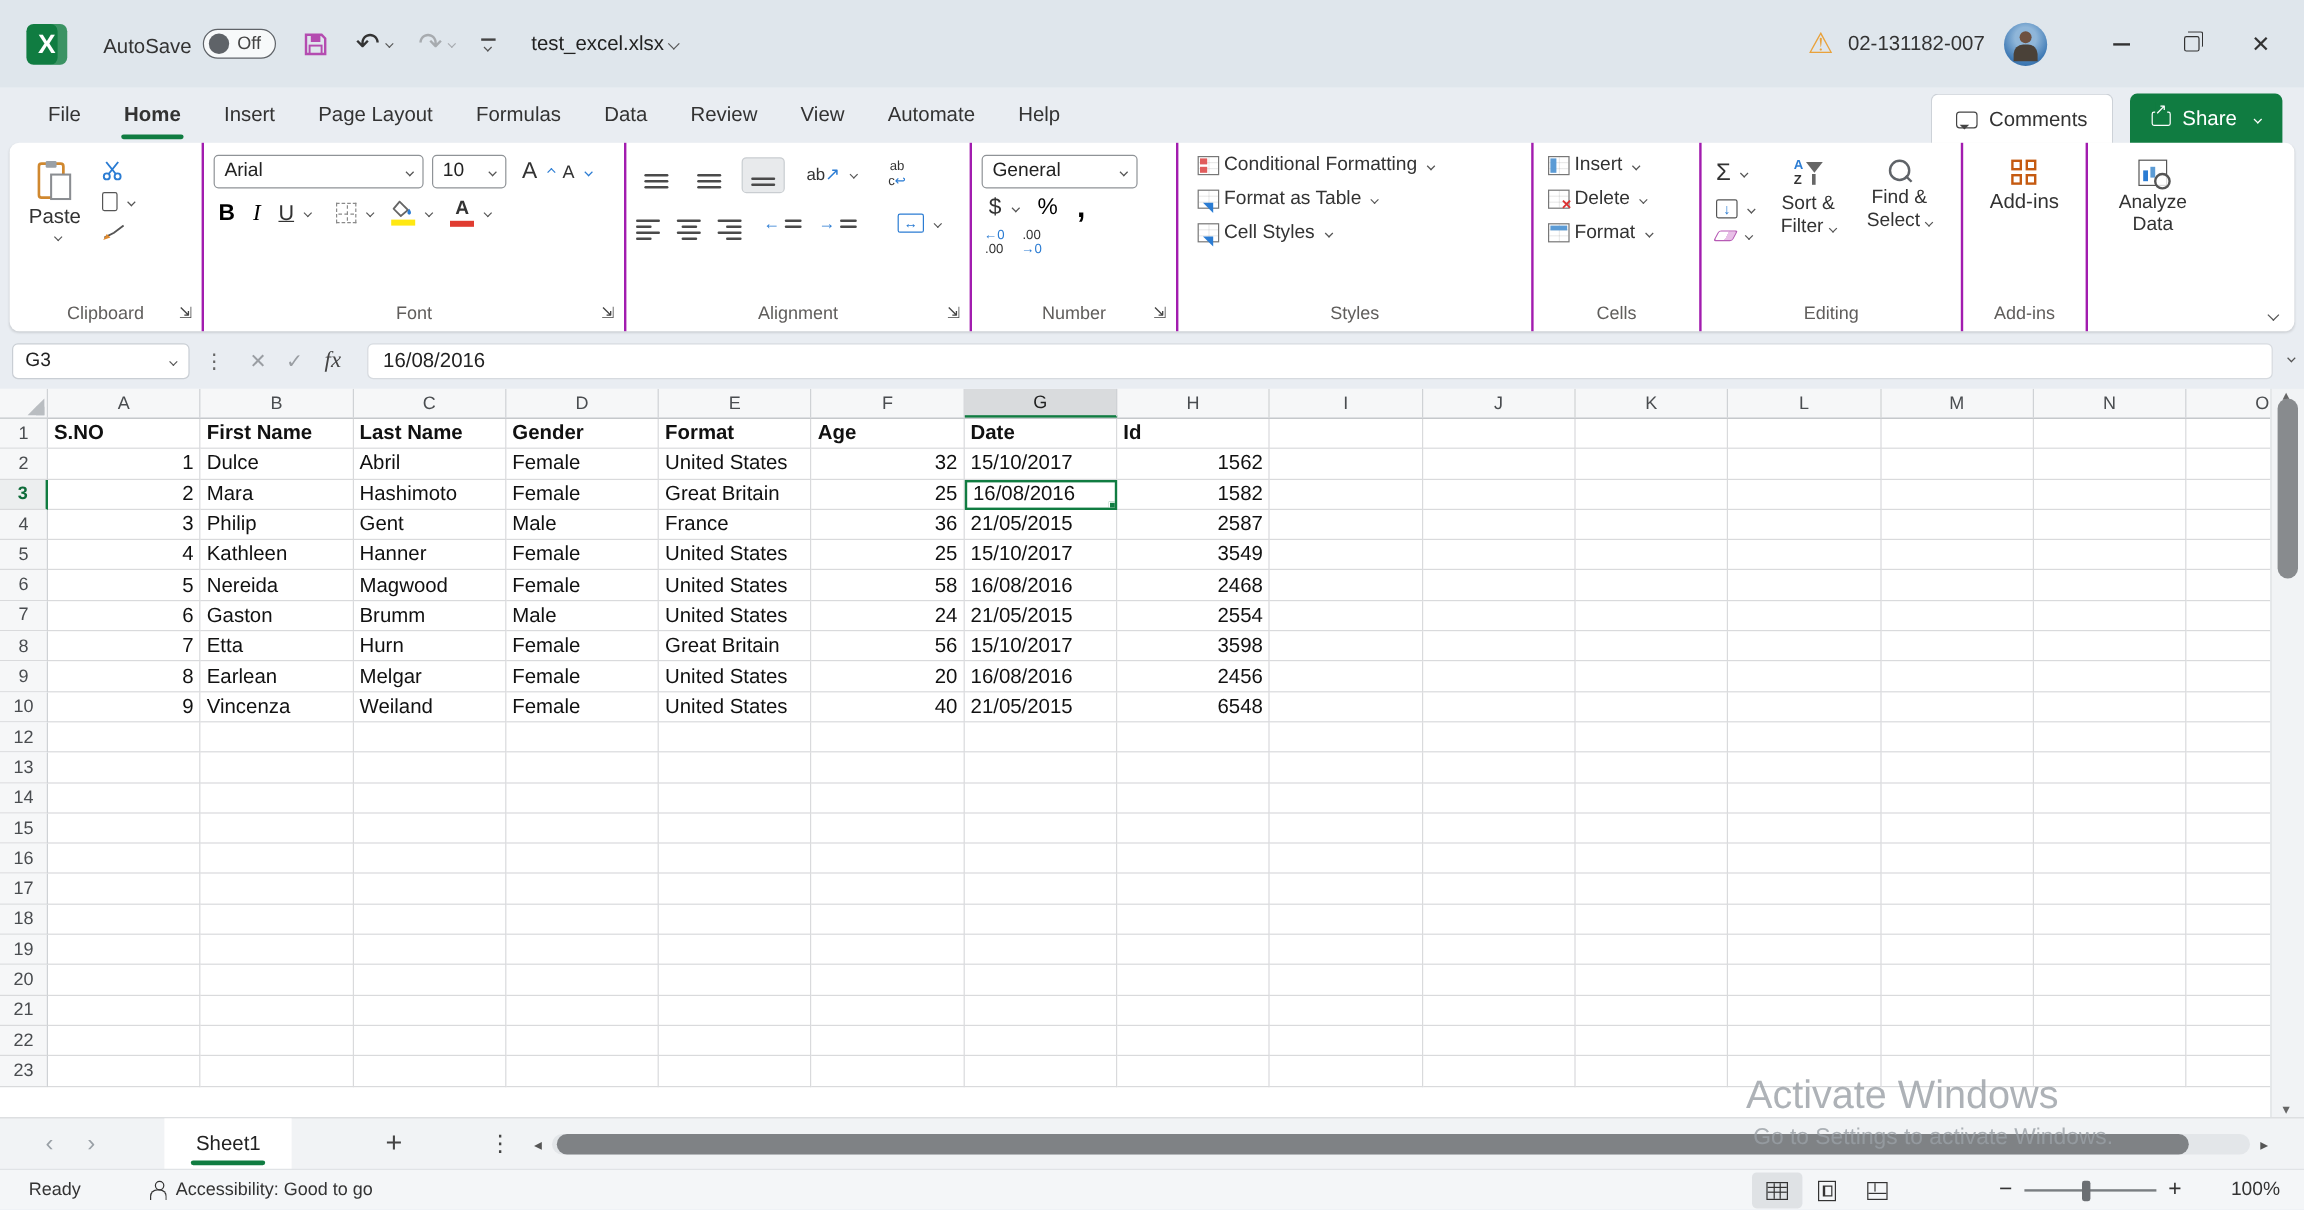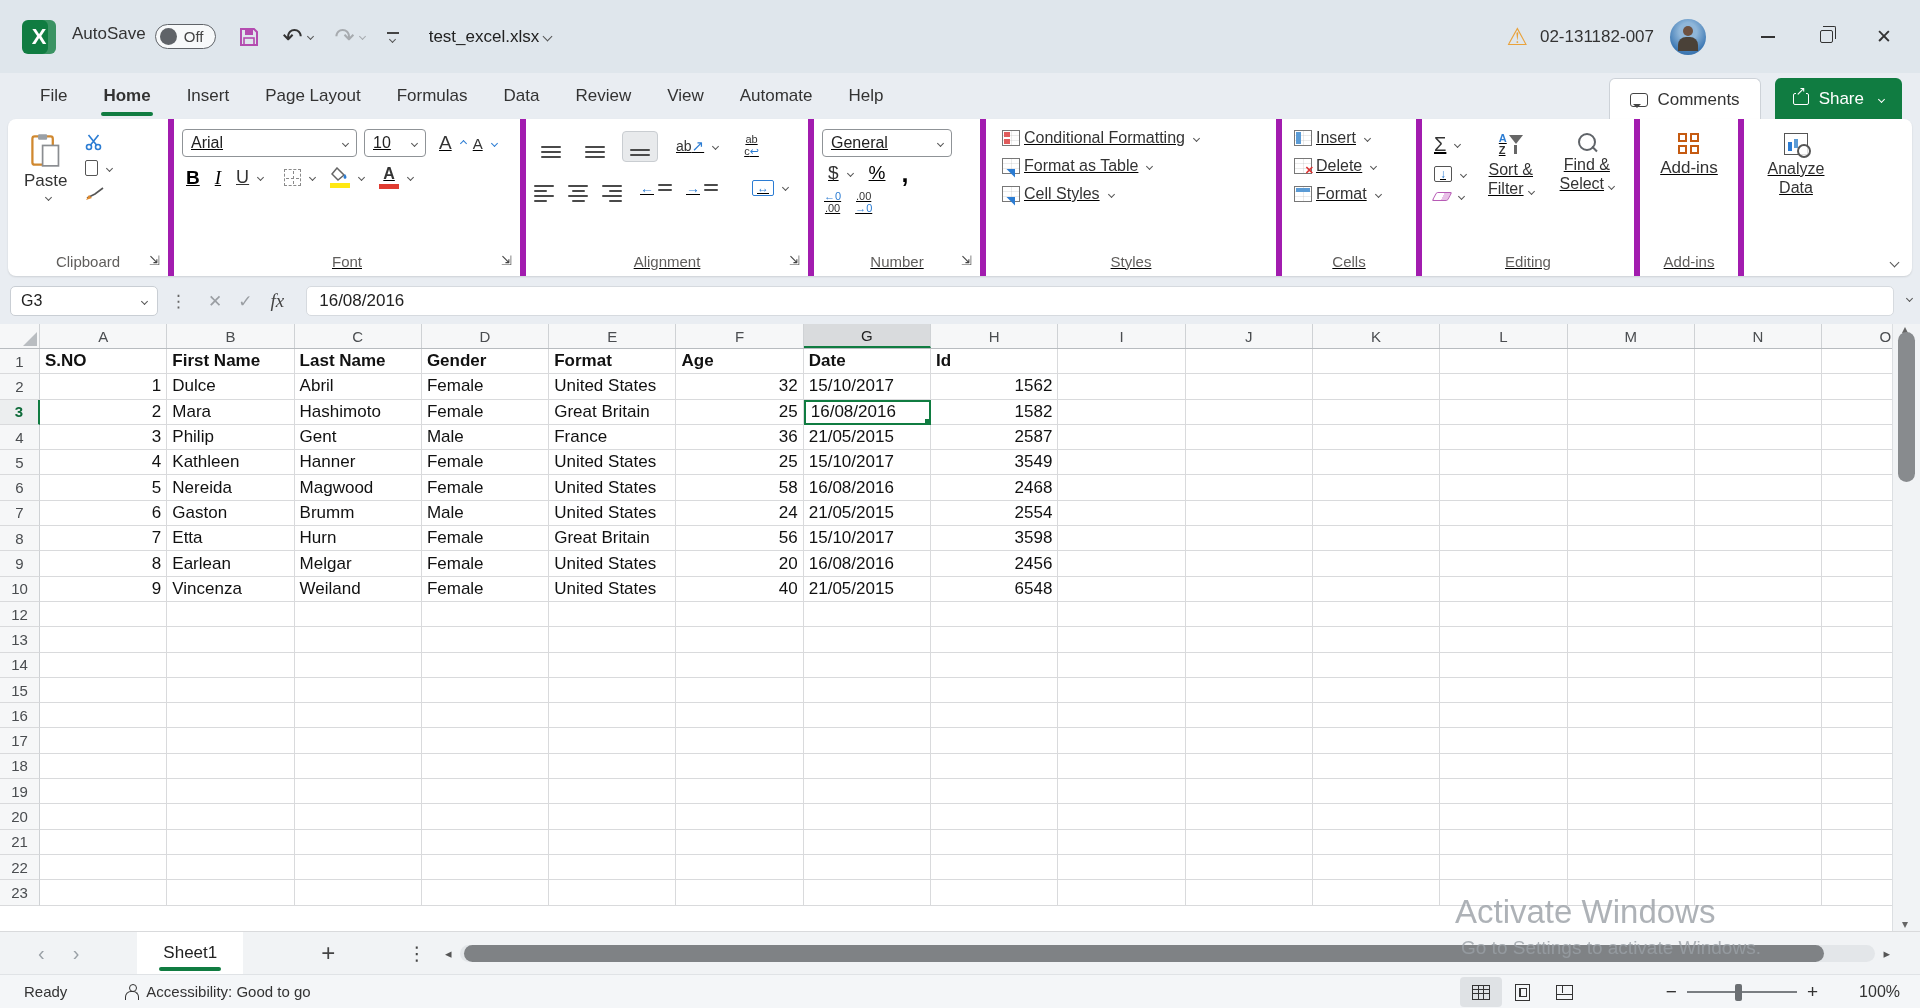--- a/index.html
+++ b/index.html
@@ -6,21 +6,21 @@
   html,body { width:1920px; height:1008px; overflow:hidden;
     font-family:"Liberation Sans", sans-serif; background:#e9edf2; }
 
   
   .titlebar { position:absolute; left:0; top:0; width:1920px; height:73px;
     background:#dfe6ec; display:flex; align-items:center; }
   .excel-logo { width:34px; height:34px; margin-left:22px; border-radius:6px;
     background:#107c41; color:#fff; font-weight:bold; font-size:22px;
     display:flex; align-items:center; justify-content:center;
     box-shadow:inset -8px 0 0 rgba(255,255,255,.18); }
-  .autosave { display:flex; align-items:flex-start; gap:9px; margin-left:16px; font-size:17px; color:#333; }
+  .autosave { display:flex; align-items:flex-end; gap:9px; margin-left:30px; font-size:17px; color:#333; }
   .toggle { display:flex; align-items:center; gap:7px; border:1.5px solid #5f6368;
     border-radius:14px; padding:3px 12px 3px 4px; background:#f7f9fa; font-size:15px; color:#444; }
   .knob { width:17px; height:17px; border-radius:50%; background:#5f6368; }
   .qbtn { margin-left:22px; font-size:24px; color:#333; display:flex; align-items:center; }
   .save-ic svg { display:block; }
   .grayed { color:#a7abaf; }
   .chev { display:inline-block; width:7px; height:7px; border-right:1.6px solid #555;
     border-bottom:1.6px solid #555; transform:rotate(45deg); margin-left:5px; }
   .chev.sm { width:5px; height:5px; }
   .chev.gray { border-color:#a7abaf; }
@@ -65,21 +65,21 @@
   .share-btn { display:flex; align-items:center; gap:10px; background:#107c41; color:#fff;
     border-radius:6px 6px 0 0; padding:9px 18px; font-size:17px; height:42px; }
   .share-btn .chev { border-color:#fff; }
   .share-ic { width:16px; height:12px; border:1.8px solid #fff; border-radius:2px; position:relative; }
   .share-ic::after { content:"↗"; position:absolute; left:2px; top:-9px; font-size:12px; color:#fff; background:#107c41; line-height:1; }
 
   
   .ribbon { position:absolute; left:8px; top:119px; width:1904px; height:157px; background:#fff;
     border-radius:8px; box-shadow:0 1px 2px rgba(0,0,0,.12); display:flex; }
   .rgroup { display:flex; flex-direction:column; position:relative; padding-top:8px; }
-  .rgroup + .rgroup { border-left:6px solid #a21caf;text-decoration:underline; }
+  .rgroup + .rgroup { border-left:2px solid #a21caf; }
   .rg-body { flex:1; display:flex; padding:2px 8px 0; }
   .rg-label { height:30px; display:flex; align-items:center; justify-content:center;
     font-size:15px; color:#605e5c; position:relative; }
   .launcher { position:absolute; right:8px; bottom:8px; font-size:13px; color:#444; }
   .bigbtn { display:flex; flex-direction:column; align-items:center; justify-content:flex-start;
     gap:4px; font-size:17px; color:#333; padding:4px 8px; }
   .smallcol { display:flex; flex-direction:column; justify-content:flex-start; gap:9px; padding:4px 4px; }
   .iconbtn { display:flex; align-items:center; gap:4px; font-size:16px; color:#333; }
   .sel-input { background:#fff; border:1px solid #8f9397; border-radius:4px; height:28px;
     display:flex; align-items:center; justify-content:space-between; padding:0 8px; font-size:16px; color:#222; }

